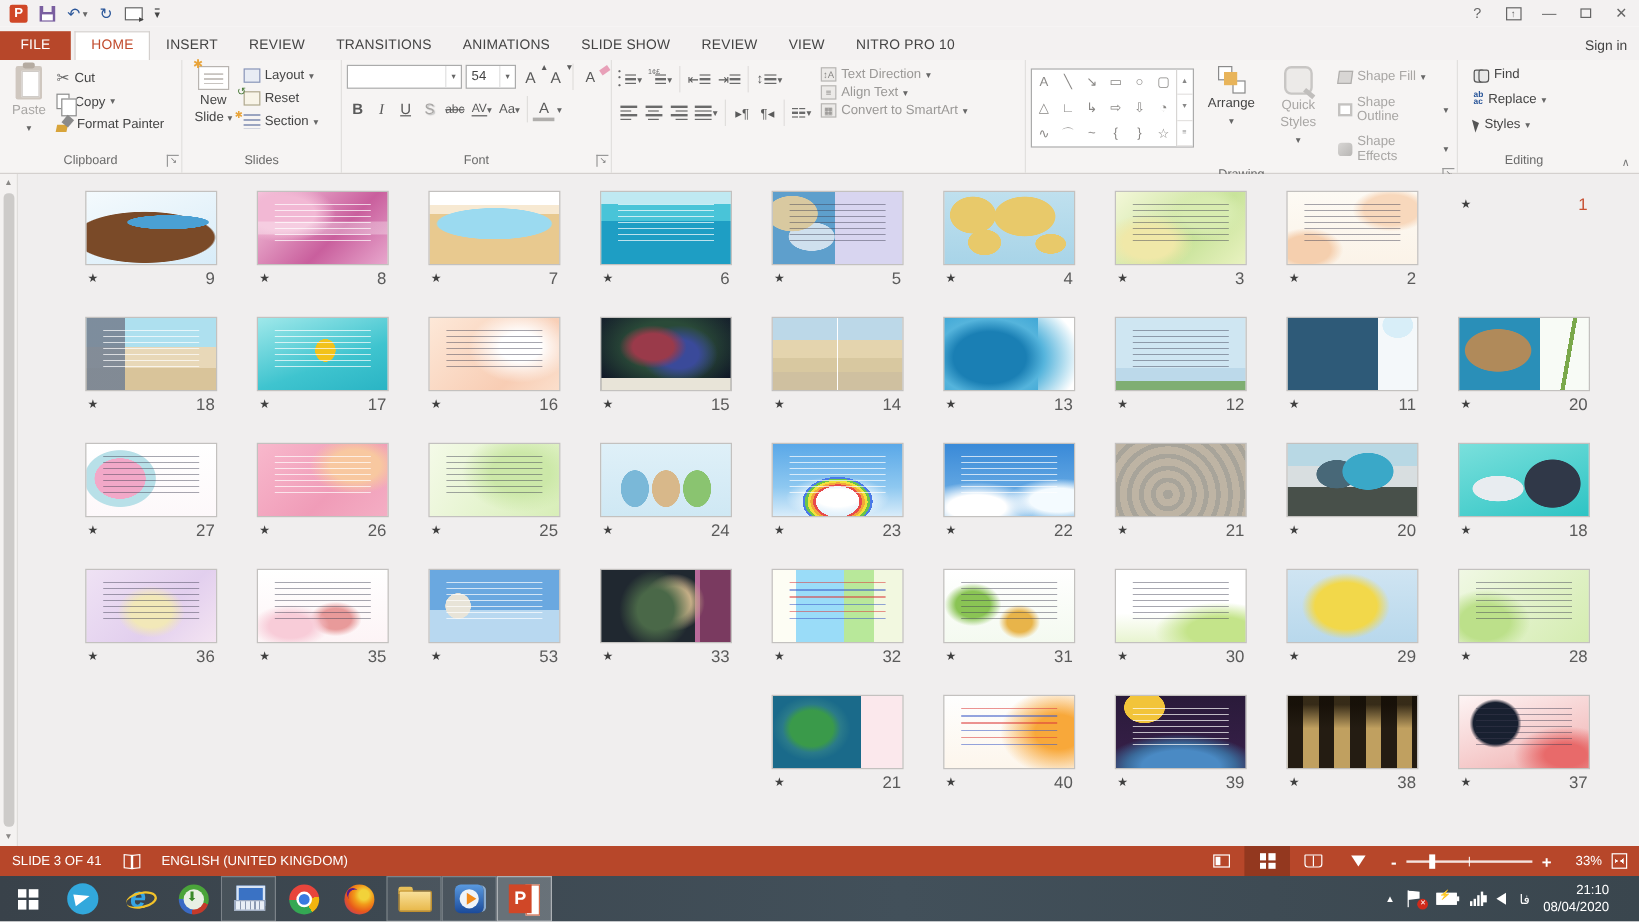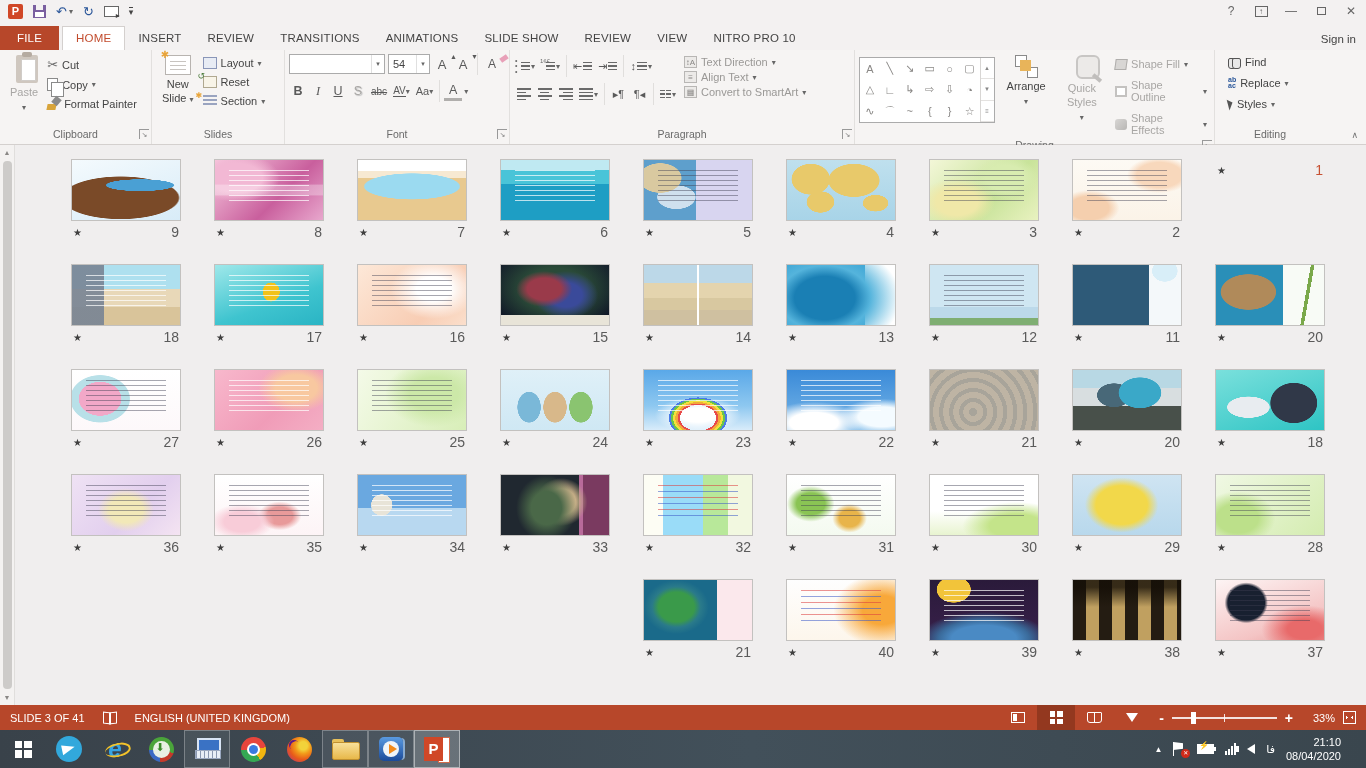--- a/index.html
+++ b/index.html
@@ -32,21 +32,21 @@
   .signin { position:absolute; right:10px; bottom:5px; font-size:11.5px; color:#444; }
 
   
   .ribbon { height:95px; background:#f6f4f3; border-bottom:1px solid #d4d0ce; display:flex; position:relative; }
   .rgroup { position:relative; height:100%; border-right:1px solid #e2e0de; display:flex; flex-direction:column; }
   .rg-body { flex:1; display:flex; padding:3px 4px 0; }
   .rg-label { height:17px; font-size:10.5px; color:#6a6a6a; text-align:center; padding-top:1px; position:relative; }
   .launcher { position:absolute; right:2px; top:2px; width:10px; height:10px; border-left:1px solid #999; border-top:1px solid #999; font-size:7px; color:#777; line-height:10px; text-align:center; }
   .bigbtn { display:flex; flex-direction:column; align-items:center; justify-content:flex-start; padding:2px 6px; font-size:11px; color:#444; text-align:center; line-height:1.25; }
   .bigbtn .cap { margin-top:3px; }
-  .dim { color:#a8a6a4 !important;align-items:flex-end; }
+  .dim { color:#a8a6a4 !important; }
   .smallrow { display:flex; align-items:center; gap:4px; font-size:11px; color:#444; padding:2px 3px; }
   .stack { display:flex; flex-direction:column; justify-content:flex-start; }
   .drop { font-size:8px; color:#666; }
   
   .clip-ic { width:22px; height:28px; background:#cfc7bf; border-radius:2px; position:relative; }
   .clip-ic::before { content:""; position:absolute; left:6px; top:-3px; width:10px; height:5px; background:#b5aba1; border-radius:2px; }
   .clip-ic::after { content:""; position:absolute; left:5px; top:4px; width:13px; height:20px; background:#fff; border:1px solid #d0ccc8; }
   .scissors { font-size:13px; color:#6a6a6a; }
   .copy-ic { width:11px; height:13px; border:1px solid #8a8a8a; background:#fff; position:relative; }
   .copy-ic::before { content:""; position:absolute; left:3px; top:3px; width:11px; height:13px; border:1px solid #8a8a8a; background:#fff; }
@@ -462,21 +462,20 @@
             <span>Align Text</span> 
             <span class="drop">▾</span>
           </div>
         <div class="trow">
             <span class="mini-ic">▦</span>
             <span>Convert to SmartArt</span> 
             <span class="drop">▾</span>
           </div>
       </div>
     </div>
-    <div class="rg-label"><span>Paragraph</span><span class="launcher">↘</span></div>
   </div>
 
   <div class="rgroup" style="width:360px">
     <div class="rg-body" style="gap:6px">
       <div class="shape-gal">
         <div class="shape-cells">
             <span>A</span>
             <span>╲</span>
             <span>↘</span>
             <span>▭</span>
@@ -793,21 +792,21 @@
           <span class="star">★</span>
           <span class="num">35</span>
         </div>
       </div>
       <div class="cell">
         <div class="thumb" style="background: radial-gradient(10% 18% at 22% 50%, rgb(232, 228, 216) 0px, rgb(232, 228, 216) 97%, transparent 100%), linear-gradient(rgb(106, 168, 224) 0px, rgb(106, 168, 224) 55%, rgb(184, 216, 240) 55%, rgb(184, 216, 240) 100%);">
           <div class="ln l"></div>
         </div>
         <div class="meta">
           <span class="star">★</span>
-          <span class="num">34</span>
+          <span class="num">53</span>
         </div>
       </div>
       <div class="cell">
         <div class="thumb" style="background: radial-gradient(28% 55% at 42% 55%, rgb(74, 104, 72) 0px, rgb(74, 104, 72) 50%, transparent 100%), radial-gradient(24% 40% at 56% 45%, rgb(200, 176, 136) 0px, rgb(200, 176, 136) 55%, transparent 100%), linear-gradient(90deg, rgb(32, 40, 48) 0px, rgb(32, 40, 48) 72%, rgb(184, 106, 154) 72%, rgb(184, 106, 154) 76%, rgb(122, 58, 96) 76%, rgb(122, 58, 96) 100%);"></div>
         <div class="meta">
           <span class="star">★</span>
           <span class="num">33</span>
         </div>
       </div>
       <div class="cell">

